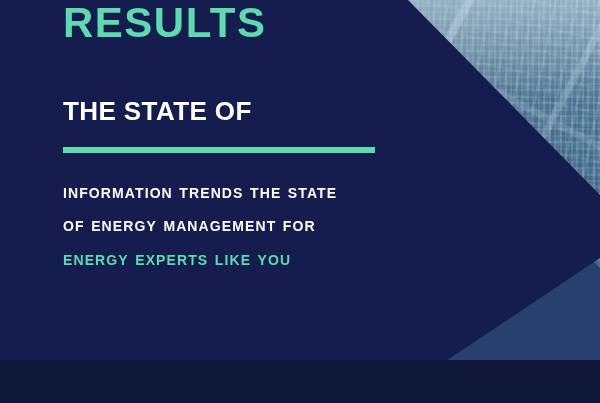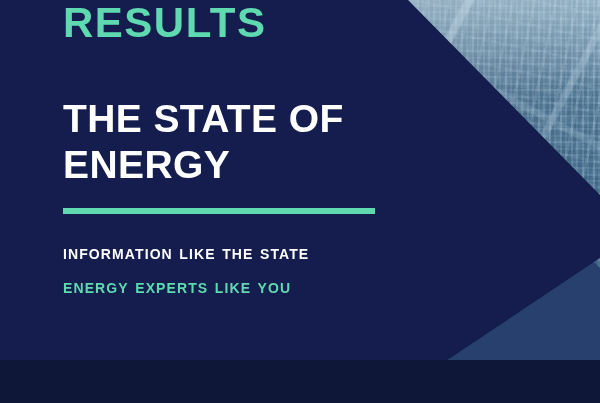--- a/index.html
+++ b/index.html
@@ -128,21 +128,21 @@
     font-weight: 700;
     letter-spacing: 1.5px;
     line-height: 1;
     margin: 0;
     padding-top: 2px;
     white-space: nowrap;
   }
 
   .headline {
     color: #ffffff;
-    font-size: 39px;
+    font-size: 26px;
     font-weight: 700;
     line-height: 1.18;
     letter-spacing: .4px;
     margin: 0;
     padding-top: 52px;
   }
   .headline .hl-line { display: block; white-space: nowrap; }
 
   .rule {
     width: 312px;
@@ -184,24 +184,24 @@
 
     <polygon points="0,0 408,0 600,195 600,258 383,403 0,403" fill="#141d4d"></polygon>
   </svg>
 
   <div class="content">
 
     <div class="eyebrow">RESULTS</div>
 
     <h1 class="headline">
       <span class="hl-line">THE STATE OF</span>
-      <span class="hl-line">ENERGY</span>
     </h1>
 
     <div class="rule"></div>
 
     <p class="subhead">
-      <span class="sh-line">information like the state</span>
+      <span class="sh-line">information trends the state</span>
+      <span class="sh-line">of energy management for</span>
       <span class="sh-line accent">energy experts like you</span>
     </p>
 
   </div>
 </div>
 
 </body></html>

